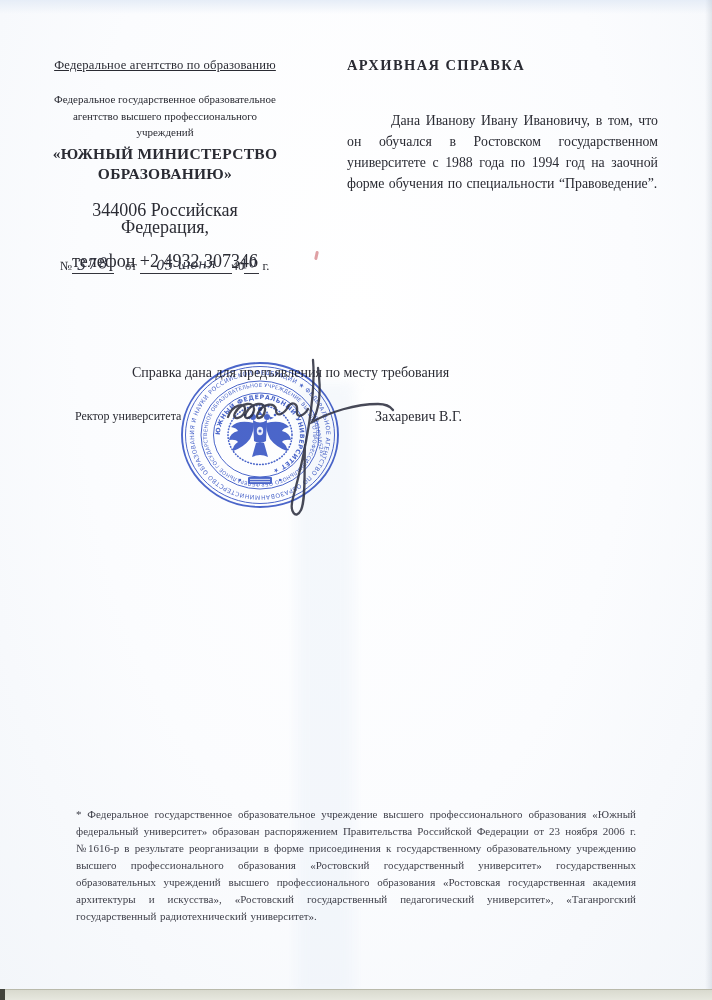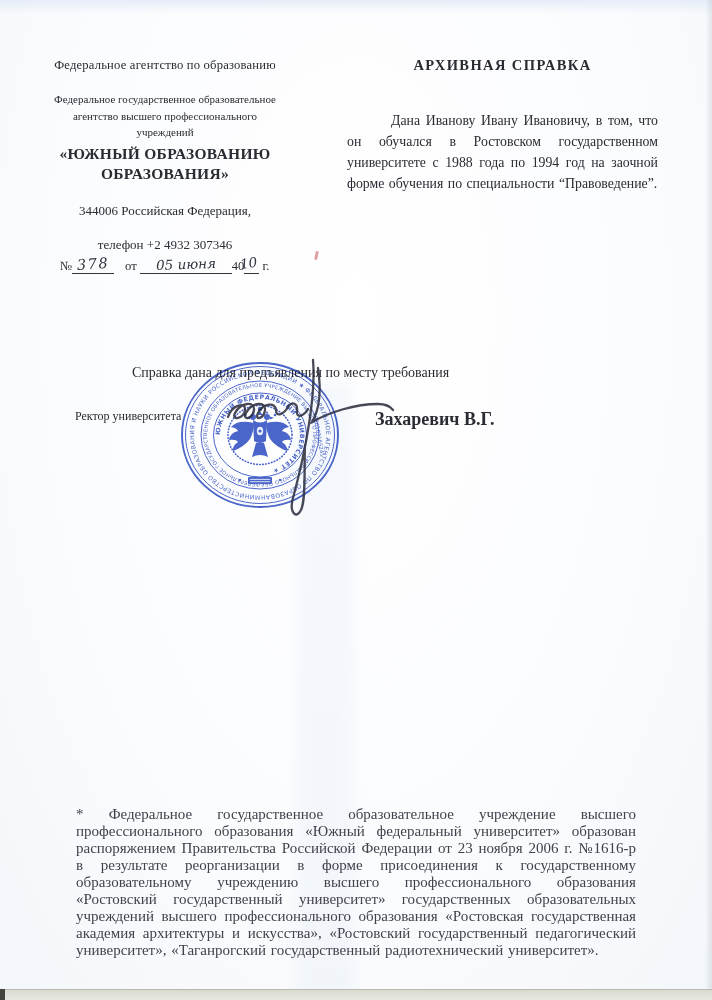--- a/index.html
+++ b/index.html
@@ -17,73 +17,73 @@
   .edge-right{position:absolute;right:0;top:0;width:7px;height:100%;
     background:linear-gradient(to left, rgba(165,175,188,.28), rgba(255,255,255,0));}
   .bottom-strip{position:absolute;left:0;top:989px;width:712px;height:11px;
     background:linear-gradient(#d9dacf,#e8e9e0);border-top:1px solid #b9baab;}
   .corner-mark{position:absolute;left:0;top:989px;width:5px;height:11px;background:#43443c;}
   .red-speck{position:absolute;left:315px;top:251px;width:3px;height:9px;
     background:#c4525a;opacity:.55;transform:rotate(12deg);border-radius:2px;}
 
   
   .letterhead{position:absolute;left:46px;top:58px;width:238px;text-align:center;}
-  .lh-agency{position:absolute;left:0;top:0;width:100%;font-size:12.6px;letter-spacing:.2px;}
+  .lh-agency{position:absolute;left:0;top:0;width:100%;font-size:12.6px;letter-spacing:.2px;text-decoration:underline;}
   .lh-institution{position:absolute;left:0;top:33px;width:100%;font-size:11px;line-height:16.5px;}
   .lh-univ{position:absolute;left:0;top:86px;width:100%;font-weight:bold;font-size:15.5px;line-height:19.5px;letter-spacing:.3px;}
-  .lh-address{position:absolute;left:0;top:144px;width:100%;font-size:13px;line-height:17px;}
+  .lh-address{position:absolute;left:0;top:144px;width:100%;font-size:18px;line-height:17px;}
 
   .numline{position:absolute;left:14px;top:200px;width:230px;text-align:left;font-size:12.6px;white-space:nowrap;}
   .uline{display:inline-block;position:relative;border-bottom:1px solid #33343c;height:15px;vertical-align:bottom;}
   .u1{width:42px;} .u2{width:92px;margin-left:3px;} .u3{width:15px;}
   .gap{display:inline-block;width:11px;}
   .hw{position:absolute;left:0;bottom:1px;width:100%;text-align:center;
     font-family:"DejaVu Serif",serif;font-style:italic;color:#30323f;white-space:nowrap;}
   .hw-num{font-size:14.5px;letter-spacing:1.5px;transform:rotate(-4deg);}
   .hw-date{font-size:13.5px;transform:rotate(-2deg);}
   .hw-year{font-size:13.5px;transform:translate(-4px,-1px) rotate(-8deg);}
 
   
   .rightcol{position:absolute;left:347px;top:56px;width:311px;}
-  .doc-title{text-align:center;font-weight:bold;font-size:14.5px;letter-spacing:1.4px;line-height:18px;}
+  .doc-title{font-weight:bold;font-size:14.5px;letter-spacing:1.4px;line-height:18px;}
   .body-par{margin:0;text-align:justify;font-size:13.8px;line-height:21px;text-indent:44px;word-spacing:1px;}
   .body-par.first{margin-top:36px;}
 
   .purpose{position:absolute;left:132px;top:365px;font-size:14px;z-index:2;}
   .rector{position:absolute;left:75px;top:409px;font-size:12px;z-index:2;}
-  .signer{position:absolute;left:375px;top:409px;font-size:18px;z-index:2;font-weight:bold;}
+  .signer{position:absolute;left:375px;top:409px;font-size:14px;z-index:2;}
 
   .stamp{position:absolute;left:176px;top:359px;width:168px;height:156px;z-index:5;
     mix-blend-mode:multiply;opacity:.93;filter:blur(.35px);}
   .stamp text{font-family:"DejaVu Sans","Liberation Sans",sans-serif;}
   .signature{position:absolute;left:218px;top:355px;width:190px;height:175px;z-index:6;filter:blur(.2px);}
 
   .footnote{position:absolute;left:76px;top:806px;width:560px;
-    font-size:15px;line-height:17px;text-align:justify;color:#41424c;word-spacing:1px;}
+    font-size:11px;line-height:17px;text-align:justify;color:#41424c;word-spacing:1px;}
 </style>
 </head>
 <body>
 
 <div class="page">
 
   <div class="tint-top"></div>
   <div class="tint-band"></div>
   <div class="edge-right"></div>
   <div class="red-speck"></div>
 
   <div class="letterhead">
     <div class="lh-agency">Федеральное агентство по образованию</div>
     <div class="lh-institution">
       <span>Федеральное государственное образовательное</span><br>
       <span>агентство высшего профессионального</span><br>
       <span>учреждений</span>
     </div>
     <div class="lh-univ">
-      <span>«ЮЖНЫЙ ОБРАЗОВАНИЮ</span><br>
-      <span>ОБРАЗОВАНИЯ»</span>
+      <span>«ЮЖНЫЙ МИНИСТЕРСТВО</span><br>
+      <span>ОБРАЗОВАНИЮ»</span>
     </div>
     <div class="lh-address">
       <span>344006 Российская Федерация,</span><br>
       <br>
       <span>телефон +2 4932 307346</span>
     </div>
     <div class="numline">
       <span>№</span><span class="uline u1"><span class="hw hw-num">378</span></span><span class="gap"></span><span>от</span><span class="uline u2"><span class="hw hw-date">05 июня</span></span><span>40</span><span class="uline u3"><span class="hw hw-year">10</span></span>&nbsp;<span>г.</span>
     </div>
   </div>

